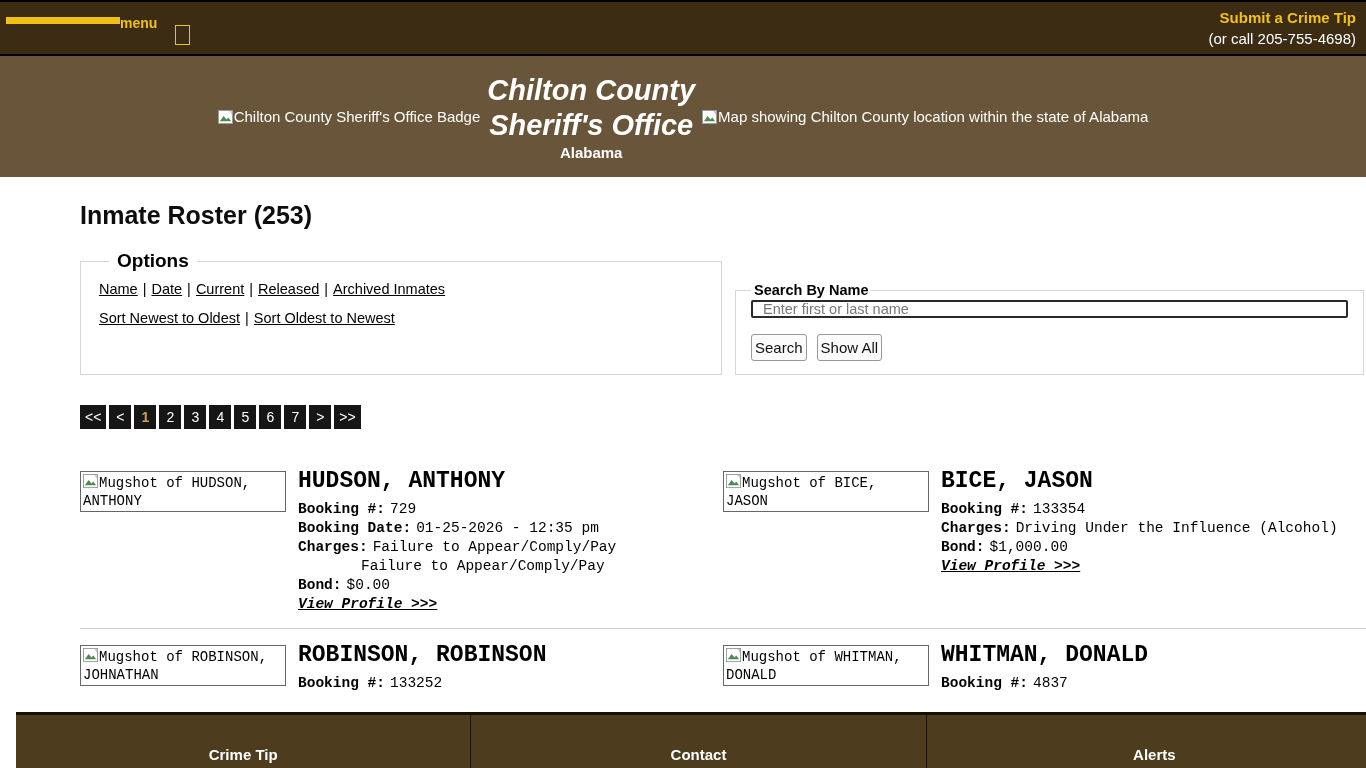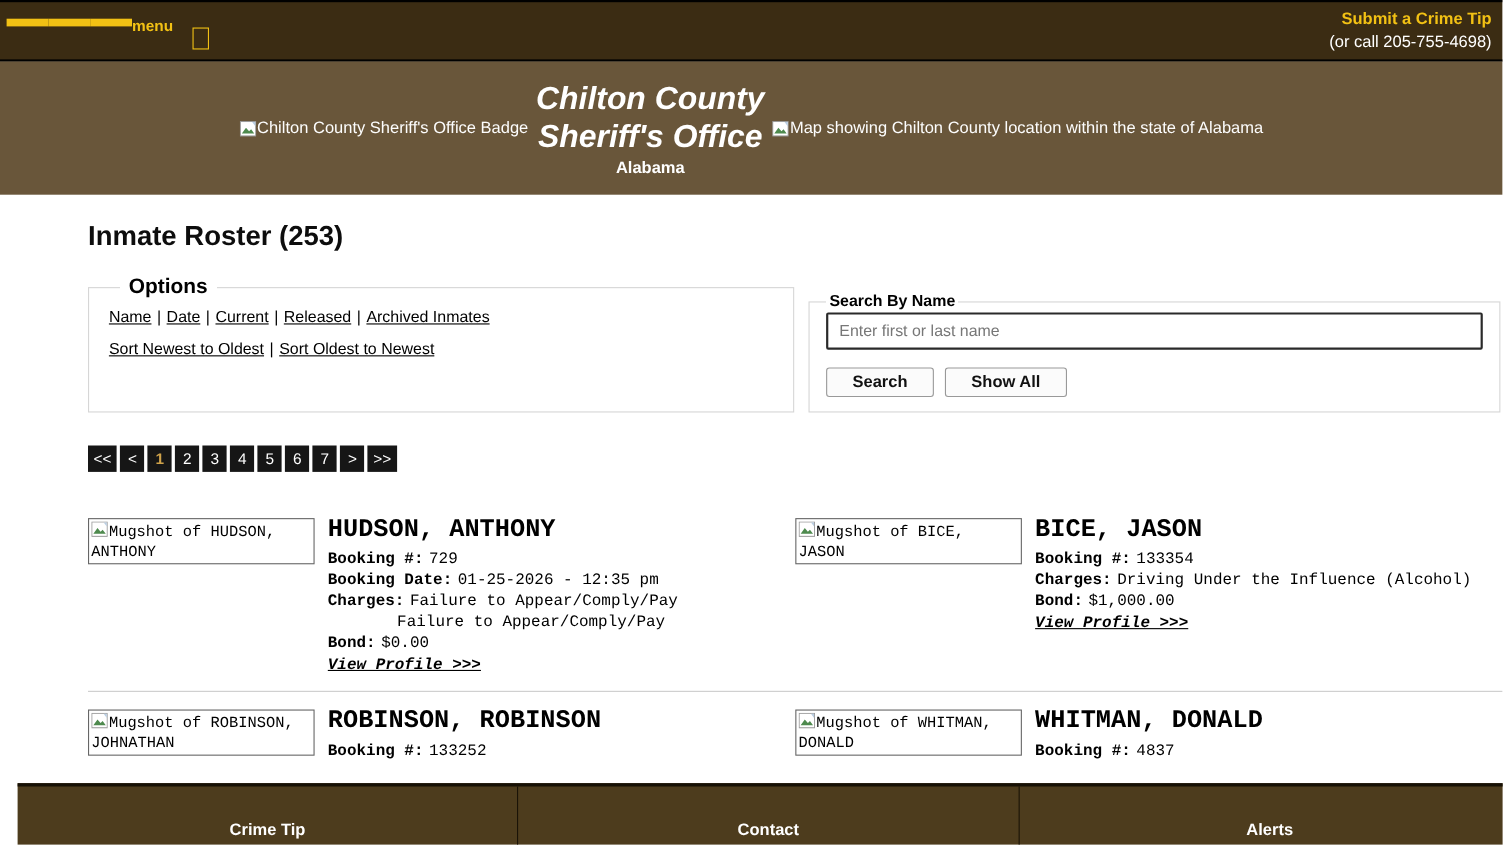--- a/index.html
+++ b/index.html
@@ -37,28 +37,28 @@
   .panels { display: flex; align-items: flex-end; gap: 13px; }
   fieldset { border: 1px solid #d6d6d6; margin: 0; padding: 0 18px 12px; }
   .options-fs { width: 642px; height: 125px; flex: 0 0 642px; }
   .options-fs legend { font-size: 19px; font-weight: bold; padding: 0 8px; margin-left: 10px; }
   .linkline { margin: 9px 0 13px; font-size: 14.5px; }
   .linkline a { color: #000; text-decoration: underline; cursor: pointer; }
   .sep { margin: 0 5px; }
   .search-fs { flex: 1 1 auto; padding: 0 15px 13px; }
   .search-fs legend { font-size: 14.5px; font-weight: bold; padding: 0 3px; }
   .search-input {
-    width: 100%; height: 34px; border: 2px solid #2a2a2a; border-radius: 2px;
+    width: 100%; height: 18px; border: 2px solid #2a2a2a; border-radius: 2px;
     font-size: 14.5px; padding: 0 10px; margin-top: 2px; font-family: inherit;
   }
   .search-input::placeholder { color: #777; }
   .btn-row { margin-top: 16px; display: flex; gap: 10px; }
   .btn {
     background: #fbfbfb; border: 1px solid #999; border-radius: 3px;
-    font-size: 15px; padding: 4px 23px; font-family: inherit; color: #111; cursor: pointer; font-weight: bold;
+    font-size: 15px; padding: 4px 3px; font-family: inherit; color: #111; cursor: pointer;
   }
   
   .pagination { margin-top: 30px; display: flex; gap: 3px; }
   .page-btn {
     background: #161616; color: #fff; min-width: 22px; height: 24px; padding: 0 5px;
     display: flex; align-items: center; justify-content: center; font-size: 14px; cursor: pointer;
   }
   .page-btn.active { color: #cfa24a; font-weight: bold; }
   
   .inmate-grid { margin-top: 34px; display: grid; grid-template-columns: 643px 643px; font-family: Liberation Mono, monospace; }

